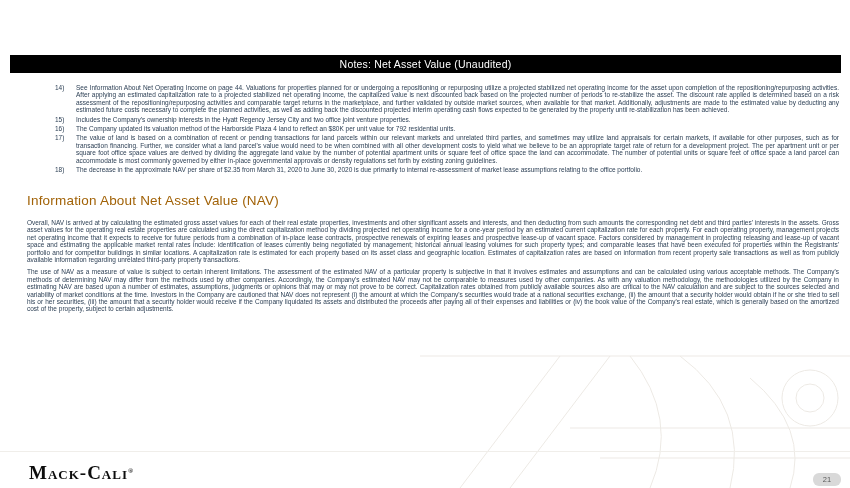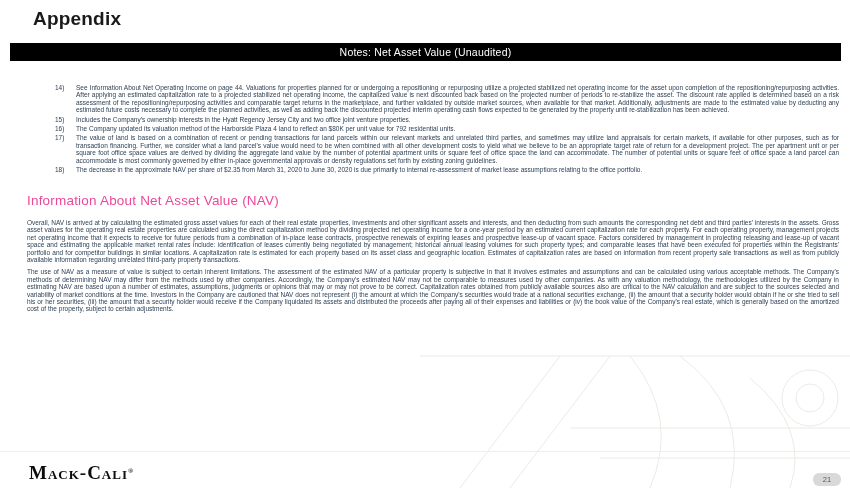--- a/index.html
+++ b/index.html
@@ -5,34 +5,34 @@
   html,body { margin:0; padding:0; background:#ffffff; }
   .slide {
     position:relative; width:850px; height:488px; background:#ffffff;
     font-family:"Liberation Sans", sans-serif; overflow:hidden;
   }
   .title {
     position:absolute; left:33px; top:8px;
     font-size:19px; font-weight:600; color:#1a1a1a; letter-spacing:.2px;
   }
   .banner {
-    position:absolute; left:10px; right:9px; top:43px; height:18px;
+    position:absolute; left:10px; right:9px; top:55px; height:18px;
     background:#000000; color:#ffffff; text-align:center;
     font-size:10.5px; line-height:18px; letter-spacing:.2px;
   }
   .notes {
     position:absolute; left:55px; right:11px; top:84px;
     color:#2e4156; font-size:6.5px; line-height:1.14;
   }
   .note { display:flex; margin-bottom:2px; }
   .note-num { flex:0 0 21px; width:21px; }
   .note-text { flex:1; text-align:justify; }
   .section-heading {
     position:absolute; left:27px; top:193px;
-    font-size:13.5px; font-weight:400; color:#ec4899; letter-spacing:.2px;
+    font-size:13.5px; font-weight:400; color:#a16207; letter-spacing:.2px;
   }
   .paragraphs {
     position:absolute; left:27px; right:11px; top:219px;
     color:#2e4156; font-size:6.5px; line-height:1.14;
   }
   .para { text-align:justify; margin:0 0 5px 0; }
   .watermark {
     position:absolute; right:0; bottom:0; width:430px; height:150px;
     pointer-events:none; opacity:.55;
   }
@@ -48,21 +48,20 @@
   .page-num {
     position:absolute; right:9px; bottom:2px; width:28px; height:13px;
     background:#d9d9d9; color:#595959; font-size:7.5px; line-height:13px; text-align:center;border-radius:6px;
   }
 </style>
 </head>
 <body>
 
 <div class="slide">
 
-  <div class="title">Appendix</div>
 
   <div class="banner">Notes: Net Asset Value (Unaudited)</div>
 
   <div class="notes">
     <div class="note">
       <span class="note-num">14)</span>
       <span class="note-text">See Information About Net Operating Income on page 44. Valuations for properties planned for or undergoing a repositioning or repurposing utilize a projected stabilized net operating income for the asset upon completion of the repositioning/repurposing activities.  After applying an estimated capitalization rate to a projected stabilized net operating income, the capitalized value is next discounted back based on the projected number of periods to re-stabilize the asset.  The discount rate applied is determined based on a risk assessment of the repositioning/repurposing activities and comparable target returns in the marketplace, and further validated by outside market sources, when available for that market.  Additionally, adjustments are made to the estimated value by deducting any estimated future costs necessary to complete the planned activities, as well as adding back the discounted projected interim operating cash flows expected to be generated by the property until re-stabilization has been achieved.</span>
     </div>
     <div class="note">
       <span class="note-num">15)</span>

